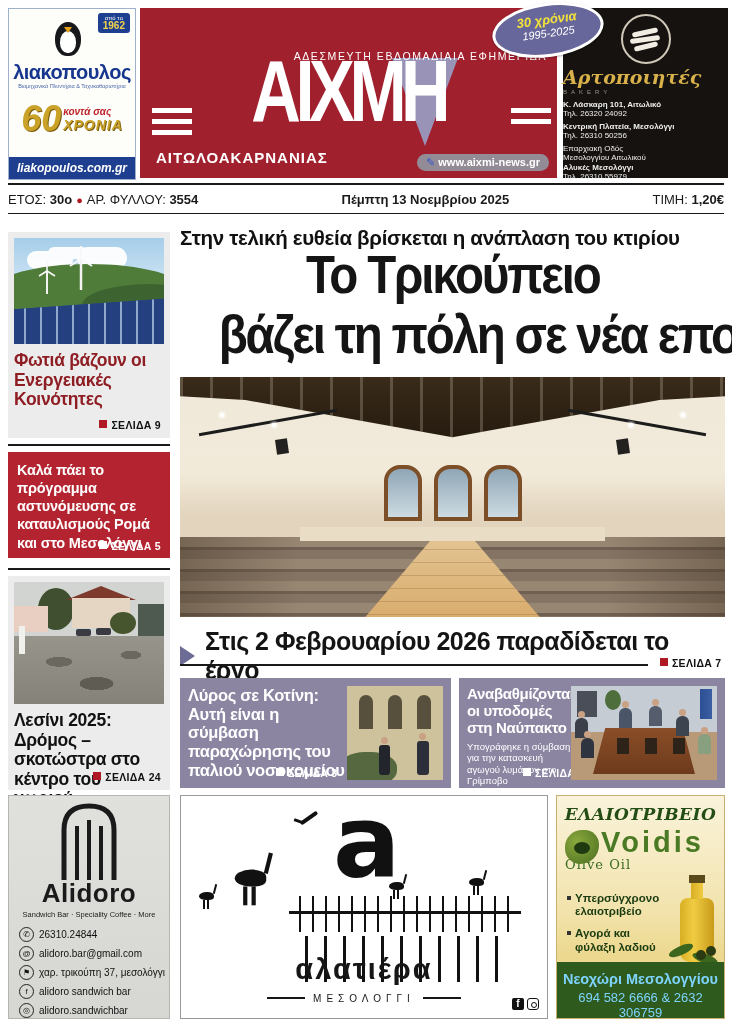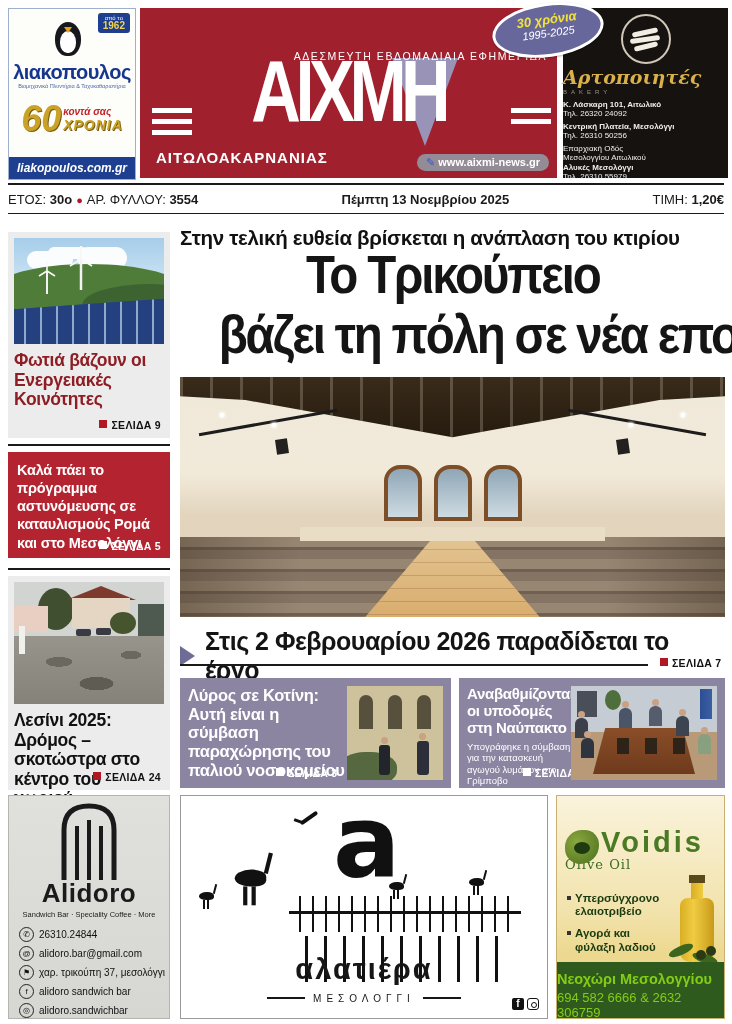--- a/index.html
+++ b/index.html
@@ -202,21 +202,21 @@
   .vd-sub{color:#3a6b1f;font-size:13px;font-family:"DejaVu Serif",serif;letter-spacing:1px;}
   .vd-bullets{position:absolute;left:10px;top:96px;width:92px;}
   .vd-b{font-size:11.5px;font-weight:bold;color:#1a3a10;line-height:1.15;margin-bottom:9px;position:relative;padding-left:8px;}
   .vd-b:before{content:"";position:absolute;left:0;top:4px;width:4px;height:4px;background:#333;}
   .vd-bottle{position:absolute;right:10px;top:102px;width:34px;height:64px;border-radius:8px 8px 10px 10px;
              background:linear-gradient(90deg,#d8ae24,#f0cc42 40%,#c89a1a);}
   .vd-bottle:before{content:"";position:absolute;left:11px;top:-16px;width:12px;height:17px;background:linear-gradient(90deg,#d8ae24,#f0cc42);}
   .vd-bottle:after{content:"";position:absolute;left:9px;top:-23px;width:16px;height:8px;background:#5a4a1a;}
   .vd-leaf{position:absolute;width:26px;height:9px;background:#3c661e;border-radius:50%;}
   .vd-ol{position:absolute;width:10px;height:10px;border-radius:50%;background:#2a3a14;}
-  .vd-bar{position:absolute;left:0;right:0;bottom:0;height:56px;background:#2e5a1d;color:#84cc16;}
+  .vd-bar{position:absolute;left:0;right:0;bottom:0;height:56px;background:#2e5a1d;text-align:center;color:#7dd3fc;}
   .vd-loc{font-size:14.5px;font-weight:bold;margin-top:9px;}
   .vd-ph{font-size:13px;margin-top:3px;}
 </style>
 </head>
 <body>
 
 <div class="page">
 
   <div class="abs" id="ad-liakopoulos">
     <div class="lk-badge">
@@ -435,20 +435,21 @@
     <div class="heron" style="left:288px;top:82px"></div>
     <div class="at-fence1"></div>
     <div class="at-bar"></div>
     <div class="at-fence2"></div>
     <div class="at-brand">αλατιέρα</div>
     <div class="at-loc">ΜΕΣΟΛΟΓΓΙ</div>
     <div class="at-social"><span class="at-fb">f</span><span class="at-ig"></span></div>
   </div>
 
   <div class="abs" id="ad-voidis">
+    <div class="vd-head">ΕΛΑΙΟΤΡΙΒΕΙΟ</div>
     <div class="vd-row">
       <span class="vd-olive"></span>
       <div class="vd-brand">Voidis</div>
       <div class="vd-sub">Olive Oil</div>
     </div>
     <div class="vd-bullets">
       <div class="vd-b">Υπερσύγχρονο ελαιοτριβείο</div>
       <div class="vd-b">Αγορά και φύλαξη λαδιού</div>
     </div>
     <div class="vd-bottle"></div>

